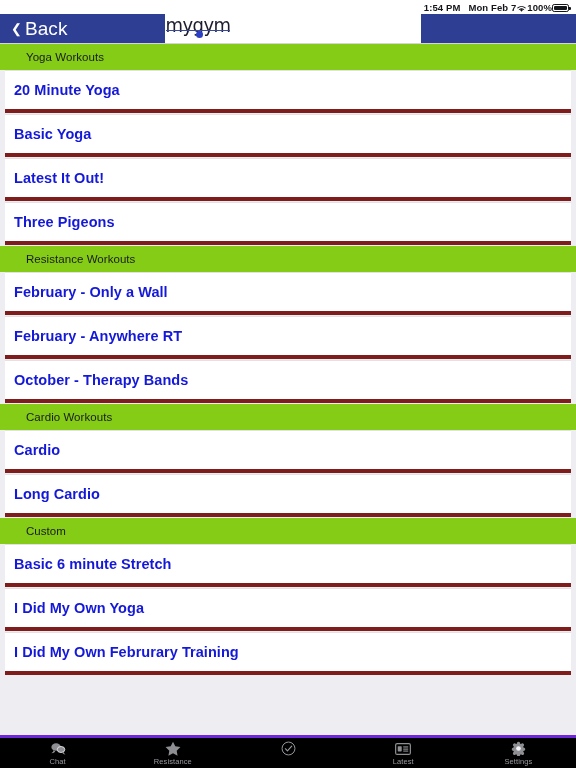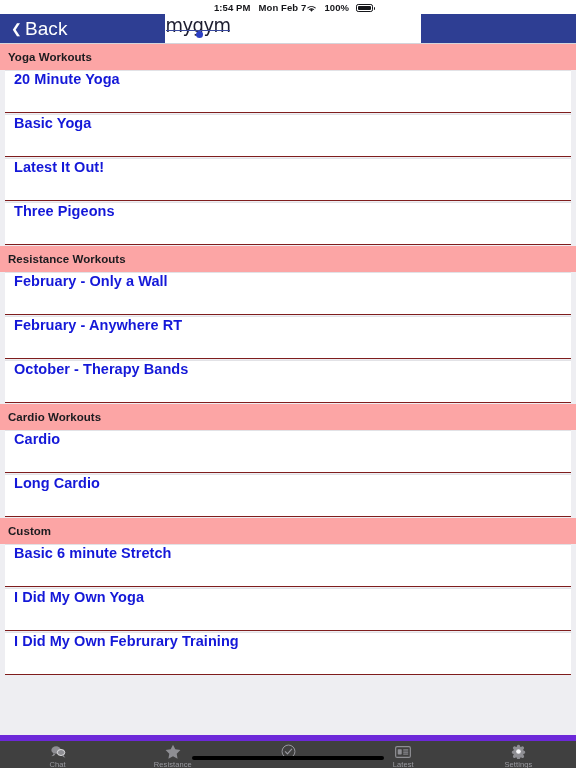--- a/index.html
+++ b/index.html
@@ -22,29 +22,29 @@
     flex-direction: column;
   }
 
   
   .status-bar {
     height: 14px;
     flex: 0 0 14px;
     background: #ffffff;
     display: flex;
     align-items: center;
-    justify-content: center;
+    justify-content: flex-end;
     padding: 0 7px 0 18px;
     font-size: 9.5px;
     font-weight: bold;
     color: #15161a;
     letter-spacing: 0.1px;
   }
   .status-left { display: flex; align-items: center; gap: 8px; }
-  .status-right { display: flex; align-items: center; gap: 7px; }
+  .status-right { display: flex; align-items: center; gap: 0; }
 
   .wifi-glyph {
     display: inline-block;
     width: 11px; height: 9px;
     position: relative;
     top: 1px;
   }
   .battery-glyph {
     display: inline-block;
     position: relative;
@@ -148,51 +148,51 @@
   
   .list-scroll {
     flex: 1 1 auto;
     overflow: hidden;
     background: #eeeef2;
   }
   .section-header {
     height: 26px;
     display: flex;
     align-items: center;
-    padding-left: 8px;
+    padding-left: 26px;
     font-size: 11.5px;
-    font-weight: bold;
+    font-weight: normal;
     color: #1b1b1f;
-    background: #fca5a5;
+    background: #84cc16;
     letter-spacing: 0.05px;
   }
   .row {
     height: 43px;
     margin: 0 5px 1px 5px;
     background: #ffffff;
     border-top: 1px solid #e2e2e6;
-    border-bottom: 1px solid #7f1d1d;
-    display: flex;
-    align-items: flex-start;
+    border-bottom: 4px solid #7f1d1d;
+    display: flex;
+    align-items: center;
     padding-left: 9px;
     cursor: pointer;
   }
   .row-label {
     font-size: 14.5px;
     font-weight: bold;
     color: #1418d8;
     letter-spacing: 0.05px;
   }
 
   
   .tab-bar {
     flex: 0 0 33px;
     height: 33px;
-    background: #404040;
-    border-top: 6px solid #6d28d9;
+    background: #000000;
+    border-top: 3px solid #6d28d9;
     display: flex;
     align-items: flex-start;
     position: relative;
   }
   .tab {
     flex: 1;
     height: 33px;
     display: flex;
     flex-direction: column;
     align-items: center;

